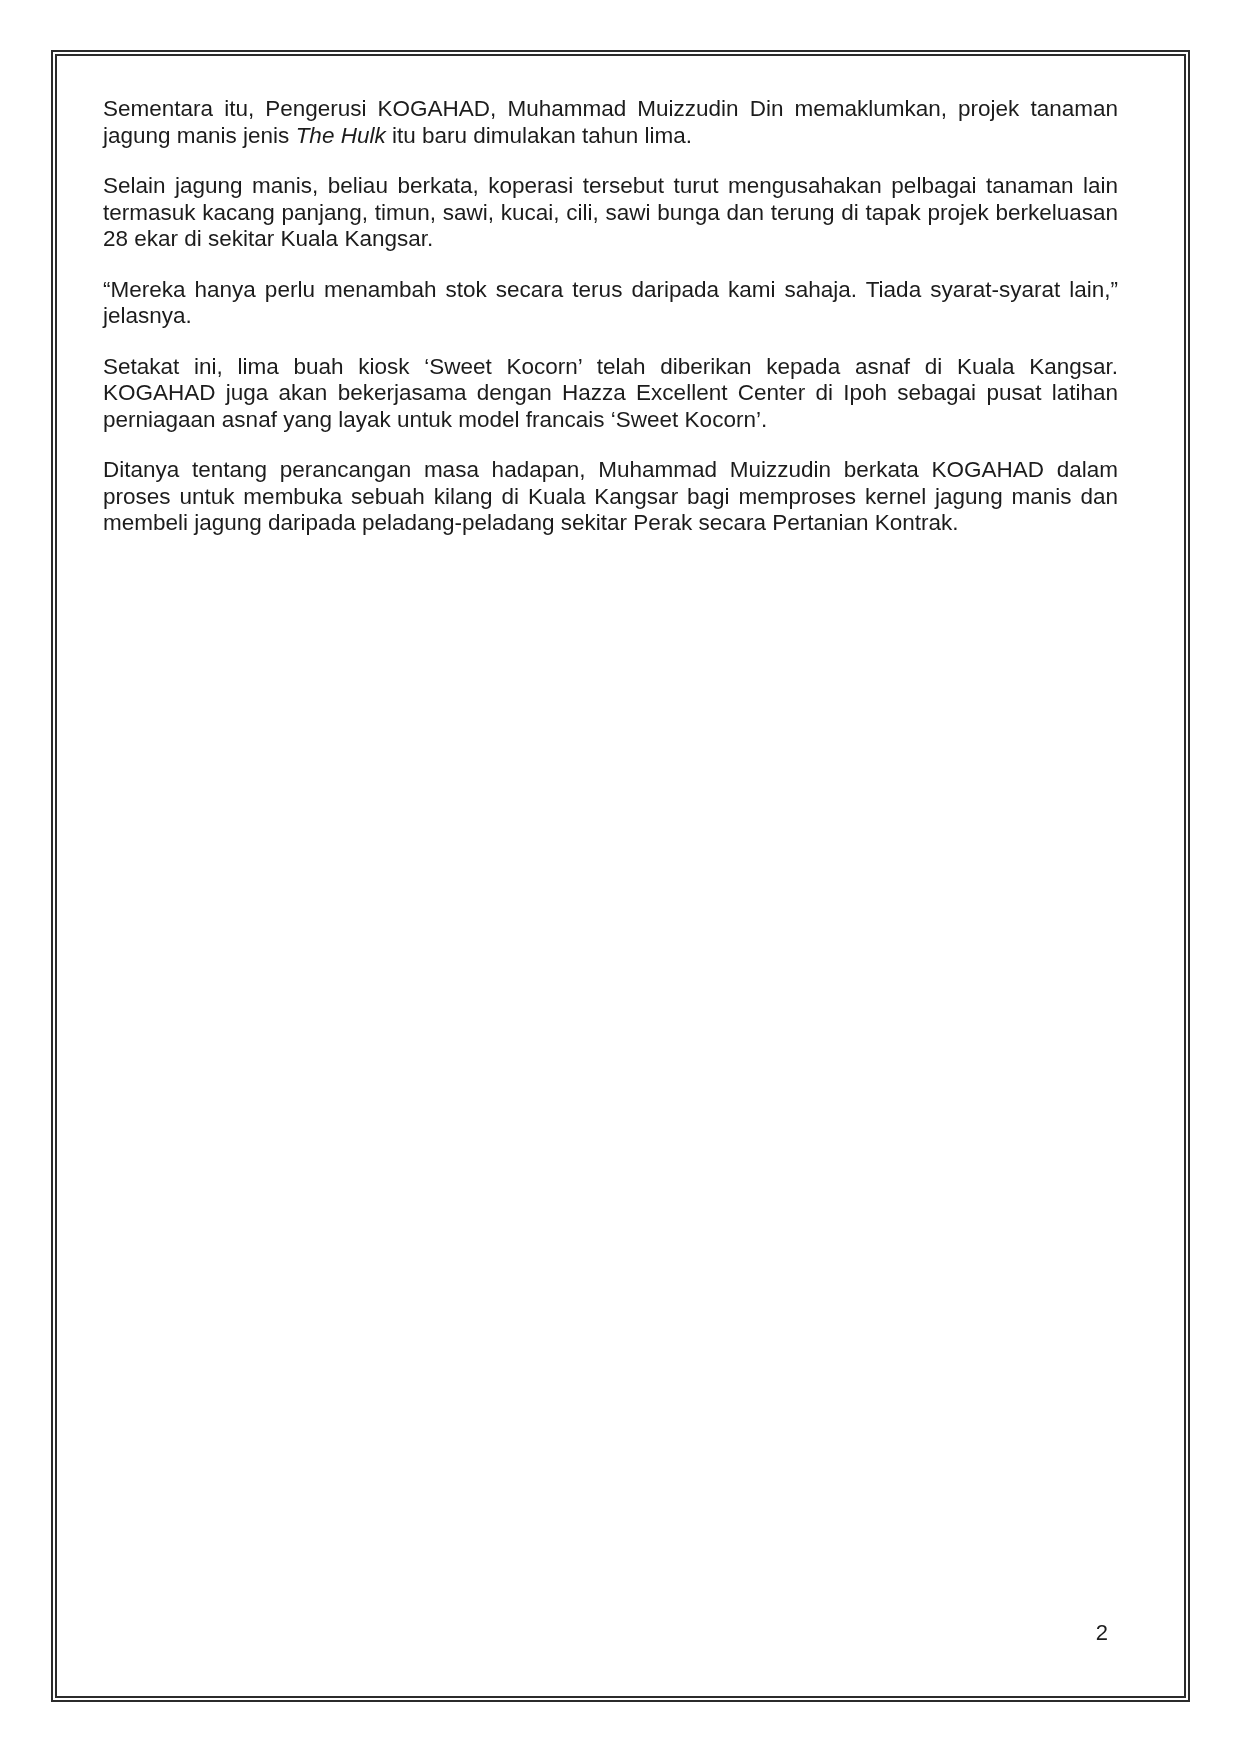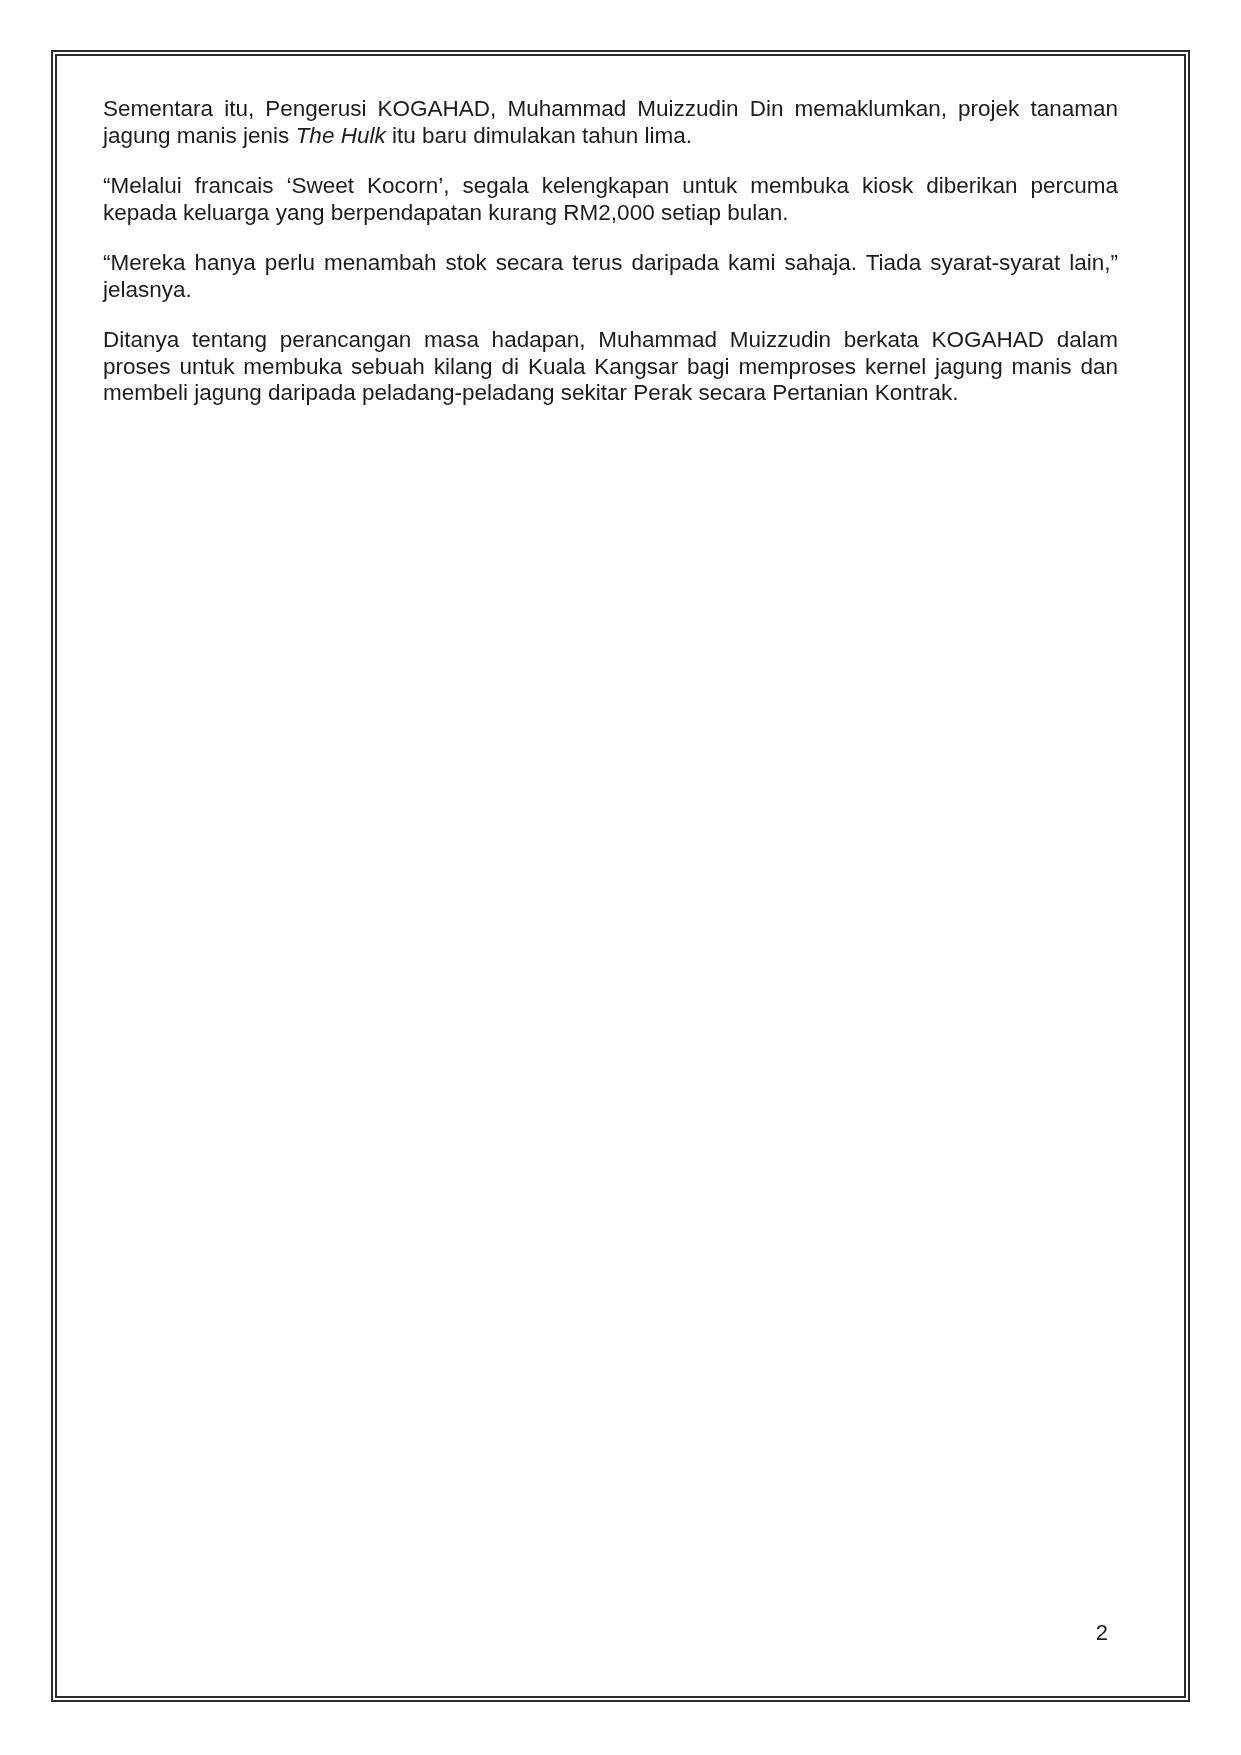--- a/index.html
+++ b/index.html
@@ -46,27 +46,28 @@
 </style>
 </head>
 <body>
 
 <div class="page">
   <div class="border-frame">
     <div class="text-body">
 
       <p class="para"><span>Sementara itu, Pengerusi KOGAHAD, Muhammad Muizzudin Din memaklumkan, projek tanaman jagung manis jenis </span><em class="italic-phrase">The Hulk</em><span> itu baru dimulakan tahun lima.</span></p>
 
+      <p class="para">Selain jagung manis, beliau berkata, koperasi tersebut turut mengusahakan pelbagai tanaman lain termasuk kacang panjang, timun, sawi, kucai, cili, sawi bunga dan terung di tapak projek berkeluasan 28 ekar di sekitar Kuala Kangsar.</p>
 
 
 
-      <p class="para">“Melalui francais ‘Sweet Kocorn’, segala kelengkapan untuk membuka kiosk diberikan percuma kepada keluarga yang berpendapatan kurang RM2,000 setiap bulan.</p>
 
       <p class="para">“Mereka hanya perlu menambah stok secara terus daripada kami sahaja. Tiada syarat-syarat lain,” jelasnya.</p>
 
+      <p class="para">Setakat ini, lima buah kiosk ‘Sweet Kocorn’ telah diberikan kepada asnaf di Kuala Kangsar. KOGAHAD juga akan bekerjasama dengan Hazza Excellent Center di Ipoh sebagai pusat latihan perniagaan asnaf yang layak untuk model francais ‘Sweet Kocorn’.</p>
 
       <p class="para">Ditanya tentang perancangan masa hadapan, Muhammad Muizzudin berkata KOGAHAD dalam proses untuk membuka sebuah kilang di Kuala Kangsar bagi memproses kernel jagung manis dan membeli jagung daripada peladang-peladang sekitar Perak secara Pertanian Kontrak.</p>
 
     </div>
 
     <div class="page-number">2</div>
   </div>
 </div>
 
 </body></html>

